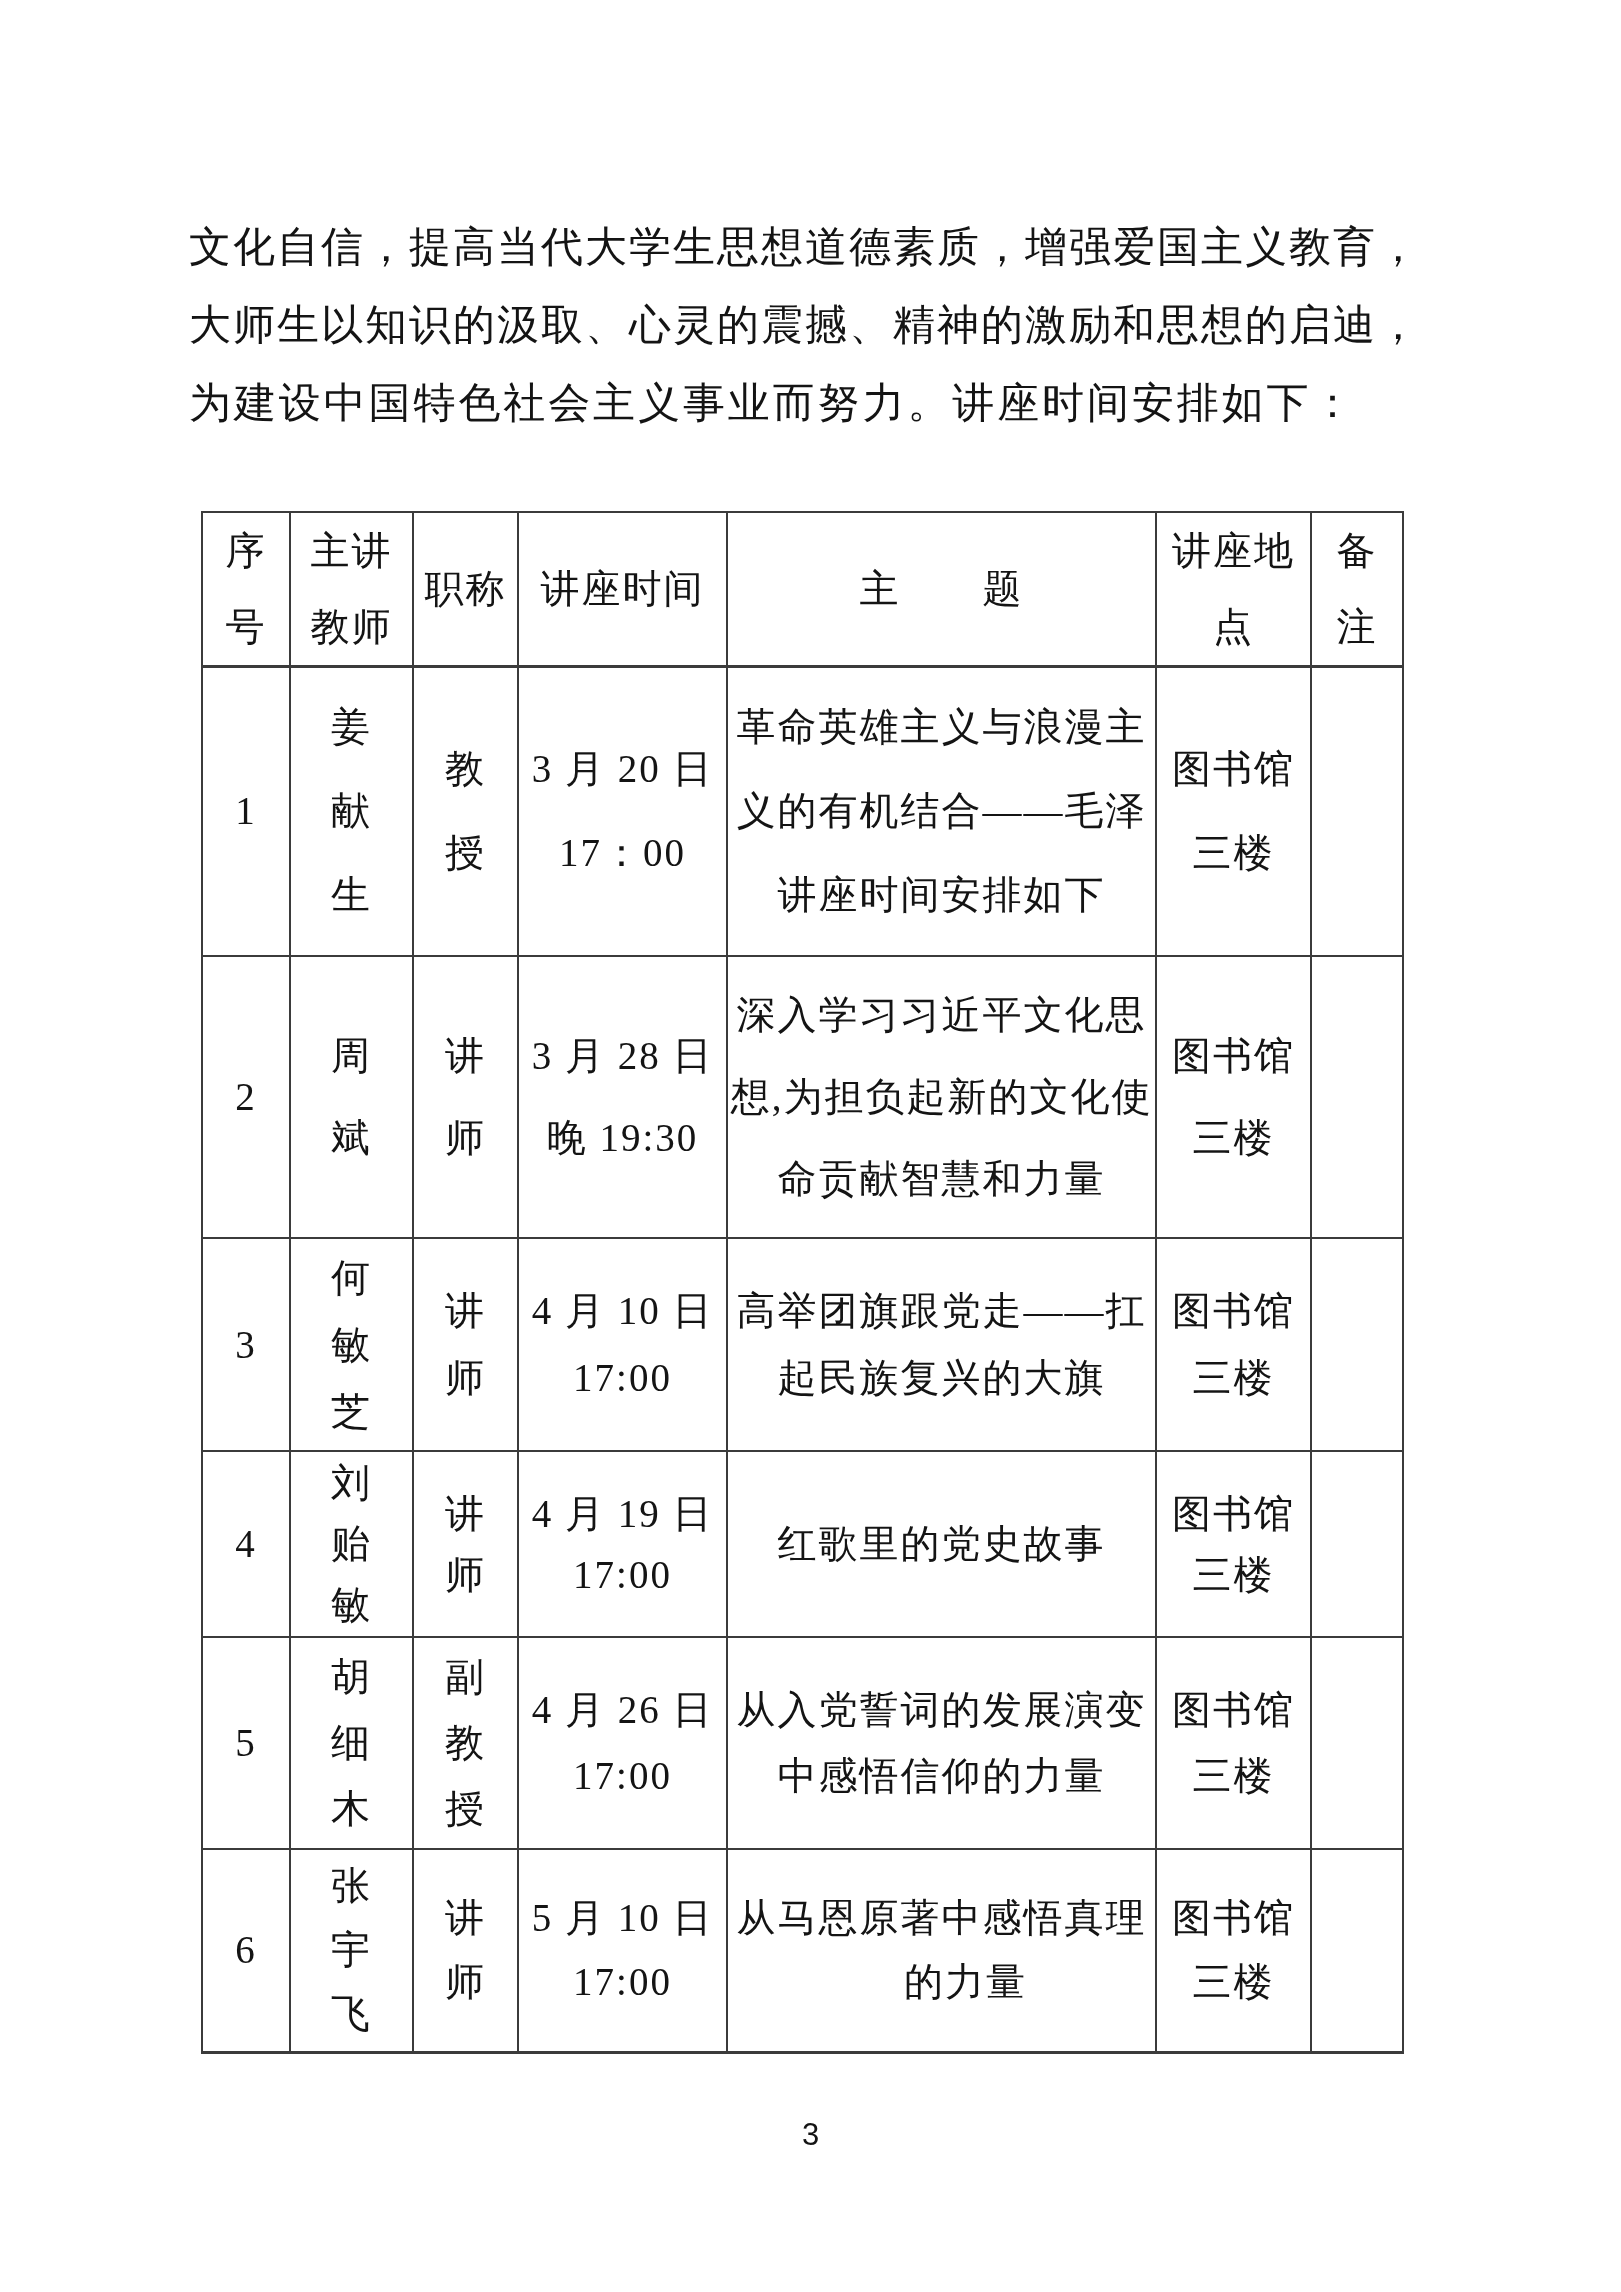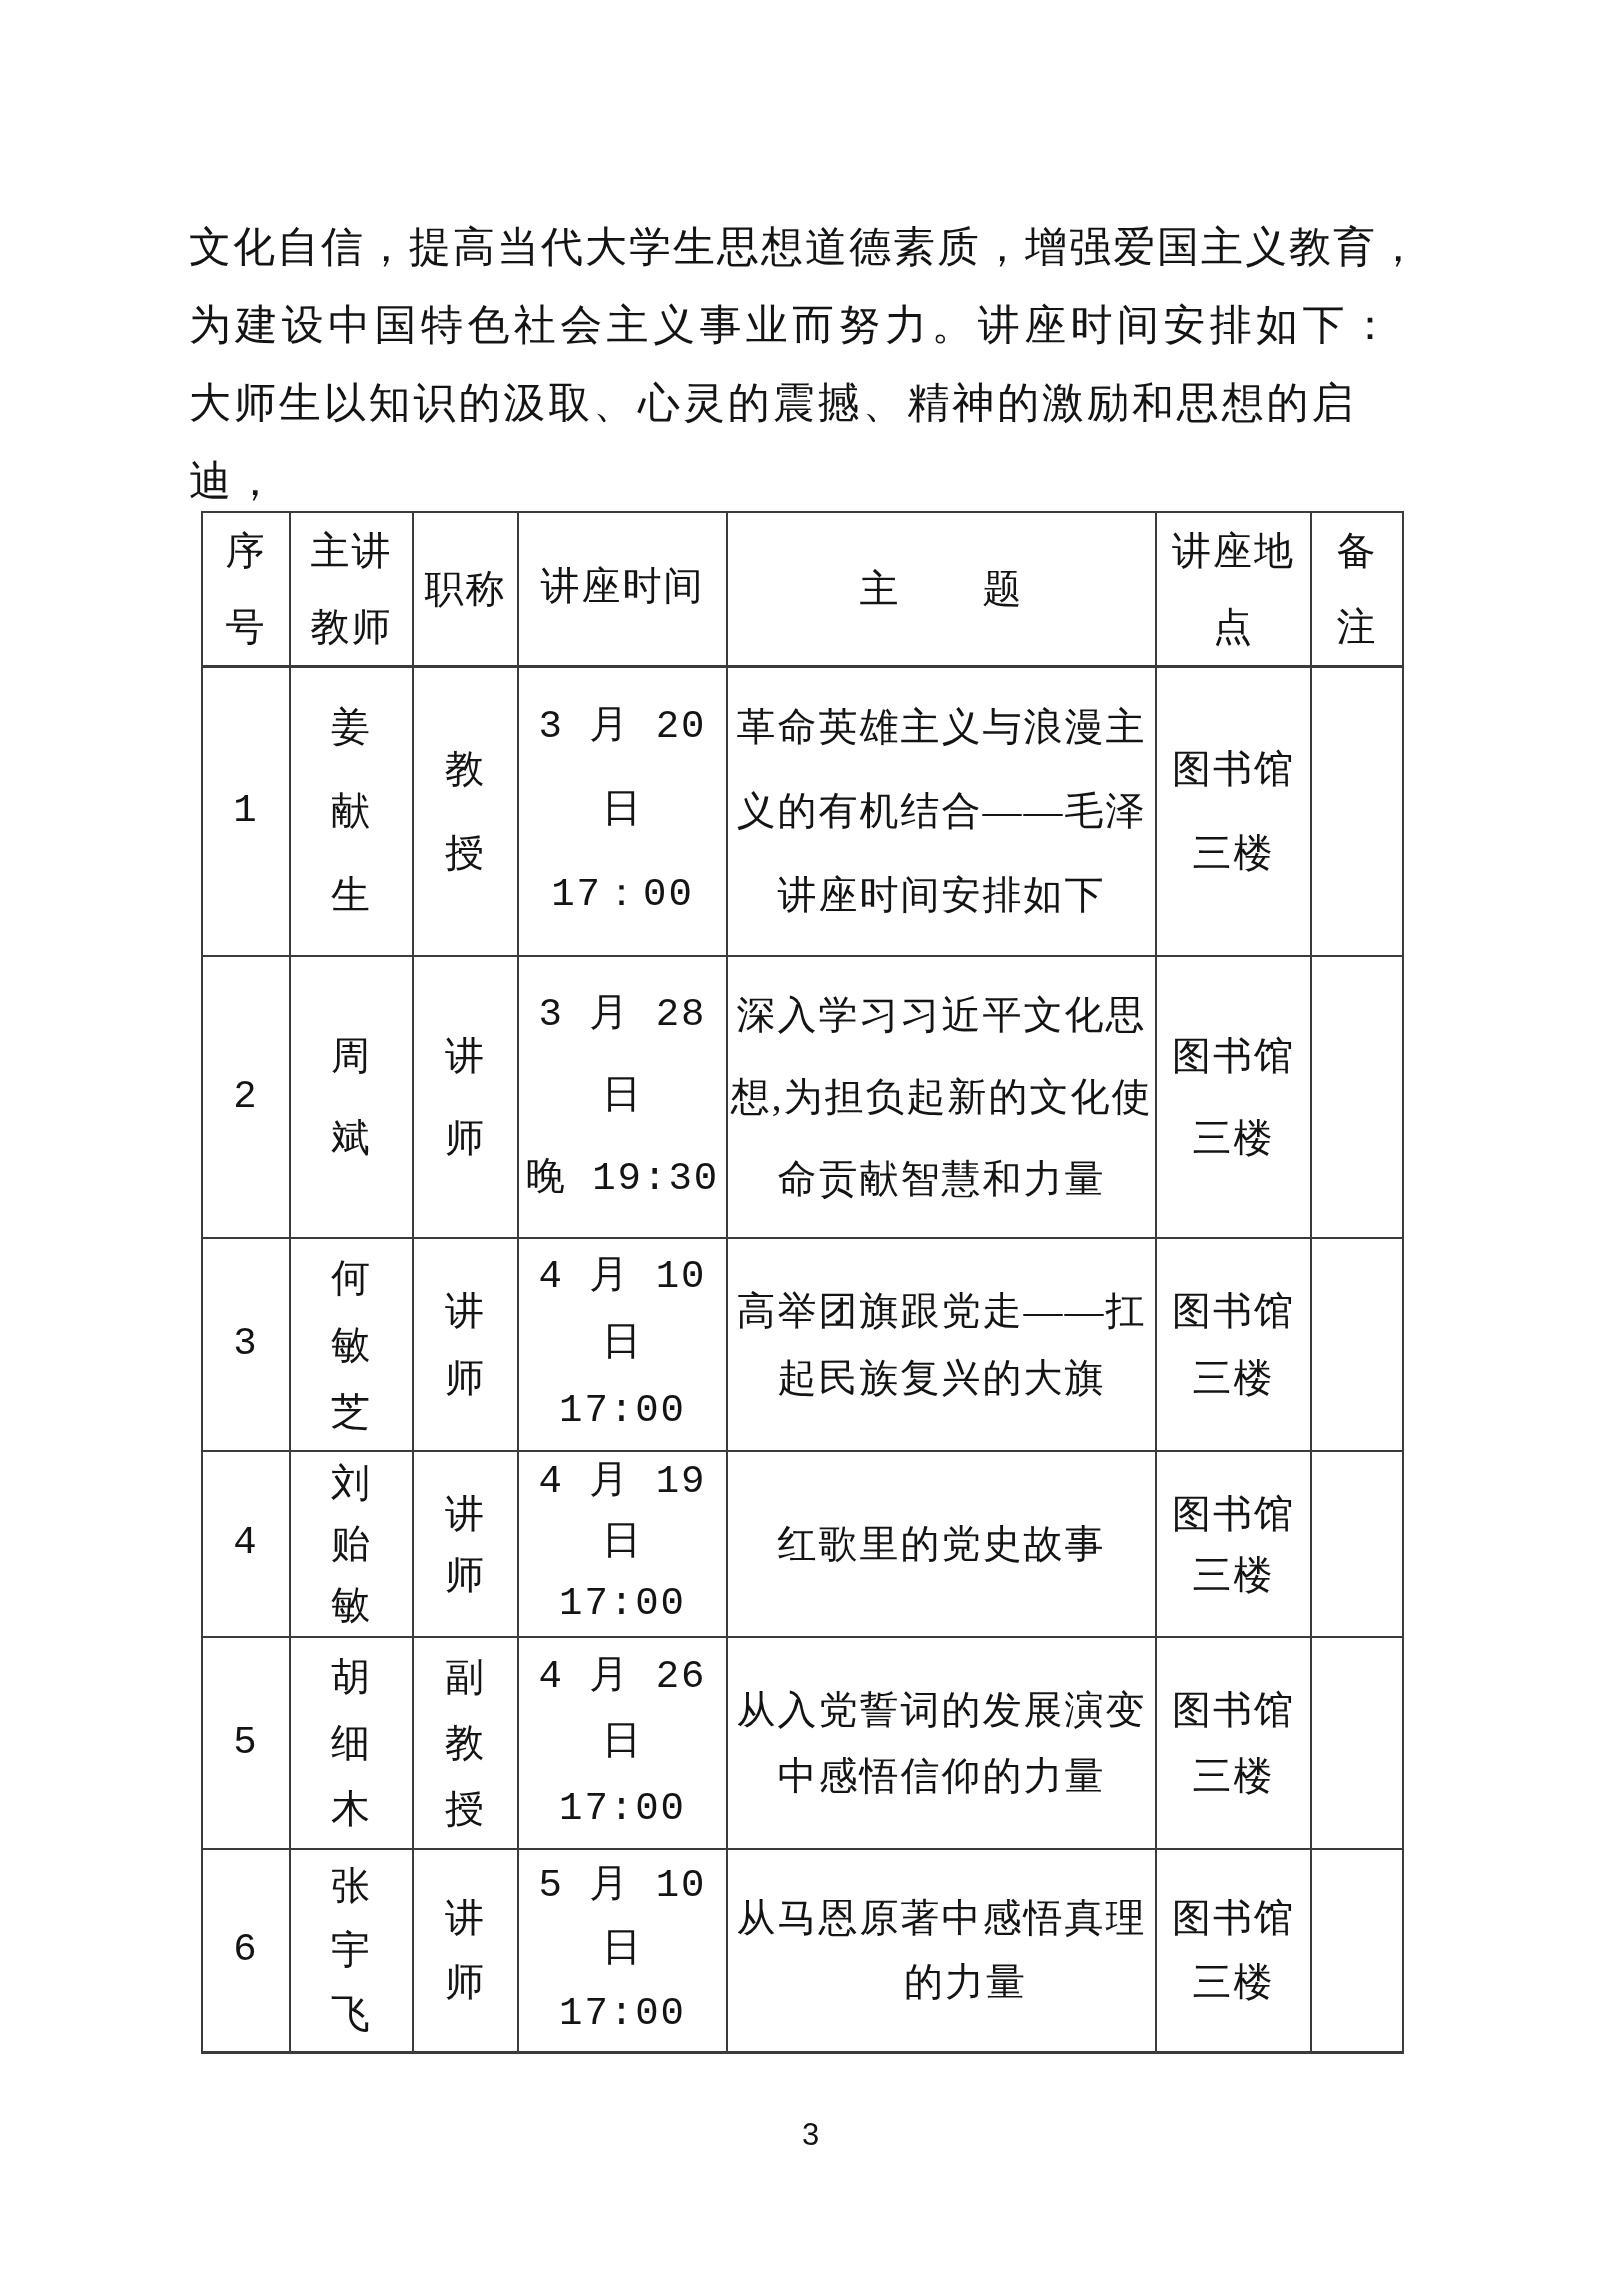--- a/index.html
+++ b/index.html
@@ -58,40 +58,40 @@
     border-bottom-width: 3.9px;
   }
   table.lect tr.thick-bottom td {
     border-bottom-width: 2.9px;
   }
   table.lect tbody tr:last-child td {
     border-bottom-width: 3.9px;
   }
   .ln { display: block; }
   .sans {
-    font-family: Liberation Mono, monospace;
+    font-family: Liberation Serif, serif;
   }
   
   .pageno {
     position: absolute;
     top: 2117px;
     left: 0;
     width: 100%;
     text-align: center;
     font-size: 31px;
     font-family: "Liberation Sans", "DejaVu Sans", sans-serif;
   }
 </style>
 </head>
 <body>
 
 <div class="para">
   <div class="pline">文化自信，提高当代大学生思想道德素质，增强爱国主义教育，</div>
+  <div class="pline">大师生以知识的汲取、心灵的震撼、精神的激励和思想的启迪，</div>
   <div class="pline">为建设中国特色社会主义事业而努力。讲座时间安排如下：</div>
-  <div class="pline">大师生以知识的汲取、心灵的震撼、精神的激励和思想的启迪，</div>
 </div>
 
 <table class="lect">
   <colgroup>
     <col style="width:88px">
     <col style="width:123px">
     <col style="width:105px">
     <col style="width:209px">
     <col style="width:429px">
     <col style="width:155px">

